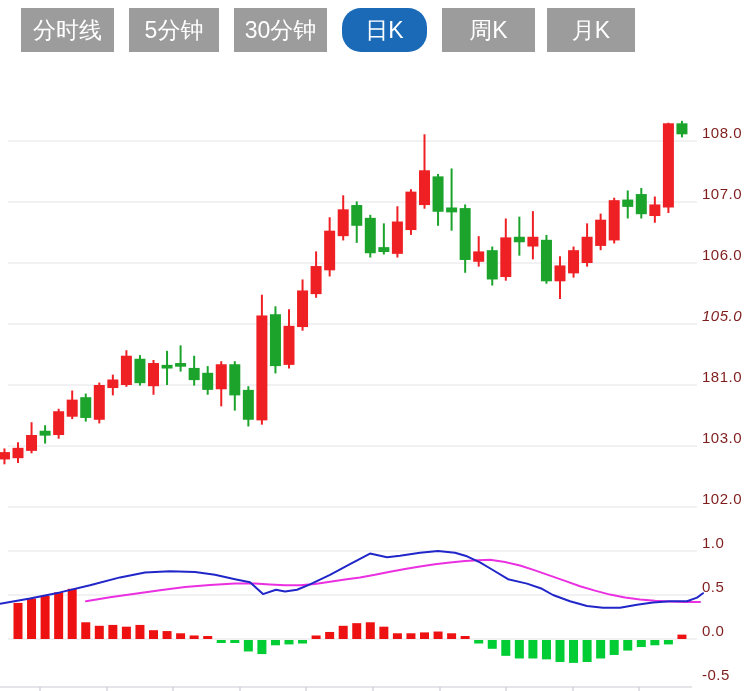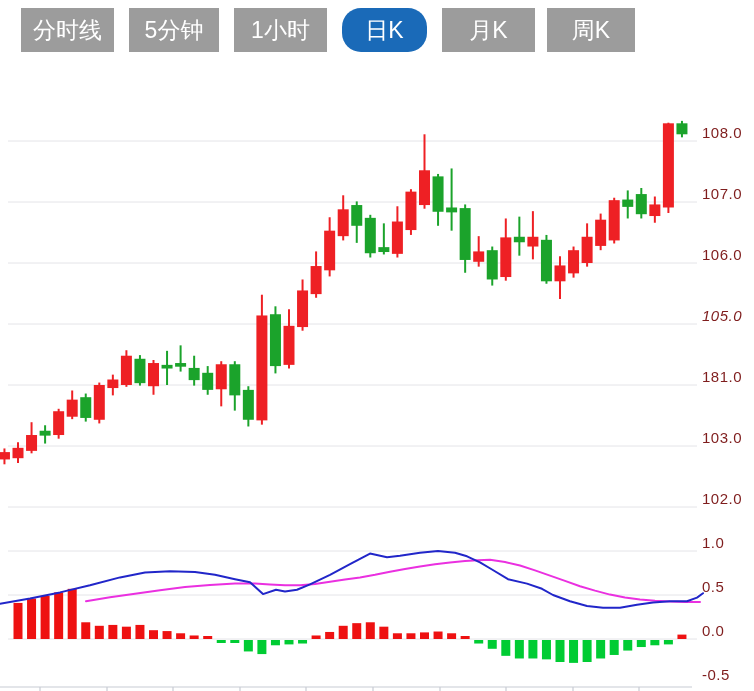--- a/index.html
+++ b/index.html
@@ -24,24 +24,24 @@
       font-size:15px;line-height:18px;color:#7f1d1d;text-align:left;
       letter-spacing:0.5px;}
 </style>
 </head>
 <body>
 
 <div class="page">
   <div class="toolbar" id="toolbar">
       <button class="tb">分时线</button>
       <button class="tb">5分钟</button>
-      <button class="tb">1小时</button>
+      <button class="tb">30分钟</button>
       <button class="tb active">日K</button>
+      <button class="tb">周K</button>
       <button class="tb">月K</button>
-      <button class="tb">周K</button>
     </div>
   <div class="chart-wrap" id="chart">
       <svg width="754" height="691" viewBox="0 0 754 691">
         <line x1="8" y1="141" x2="697" y2="141" stroke="#e4e4e8" stroke-width="1"></line>
         <line x1="8" y1="202" x2="697" y2="202" stroke="#e4e4e8" stroke-width="1"></line>
         <line x1="8" y1="263" x2="697" y2="263" stroke="#e4e4e8" stroke-width="1"></line>
         <line x1="8" y1="324" x2="697" y2="324" stroke="#e4e4e8" stroke-width="1"></line>
         <line x1="8" y1="385" x2="697" y2="385" stroke="#e4e4e8" stroke-width="1"></line>
         <line x1="8" y1="446" x2="697" y2="446" stroke="#e4e4e8" stroke-width="1"></line>
         <line x1="8" y1="507" x2="697" y2="507" stroke="#e4e4e8" stroke-width="1"></line>

